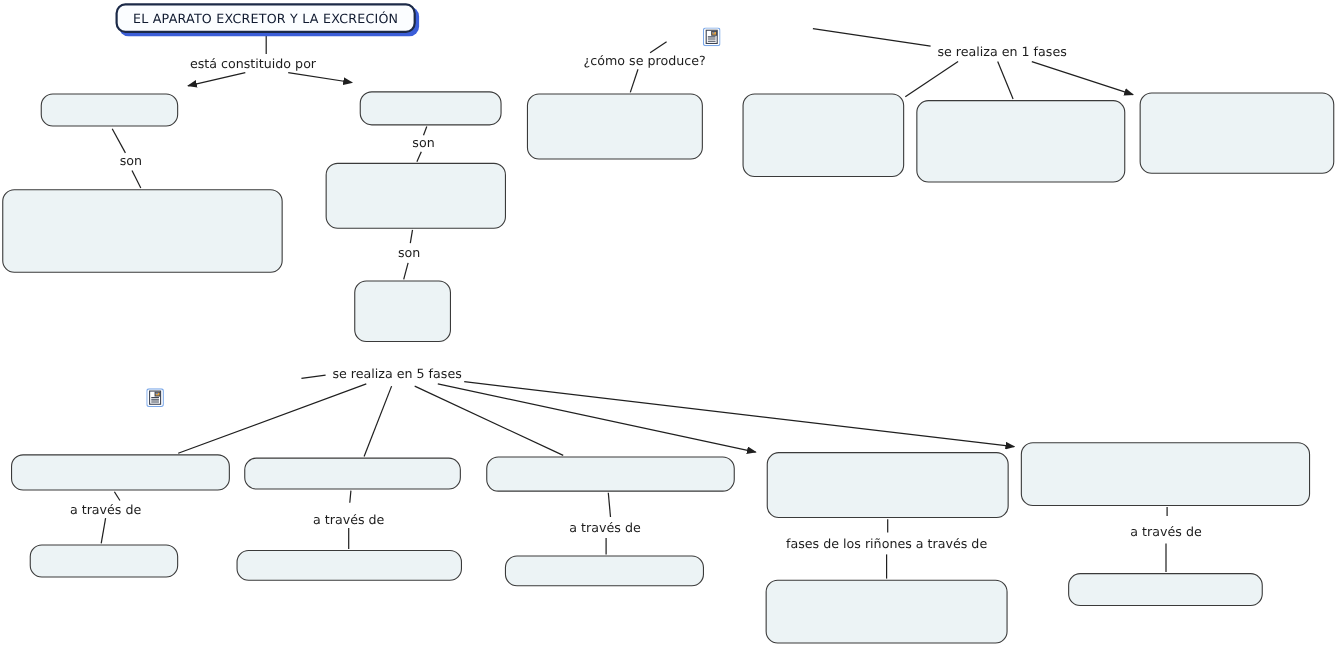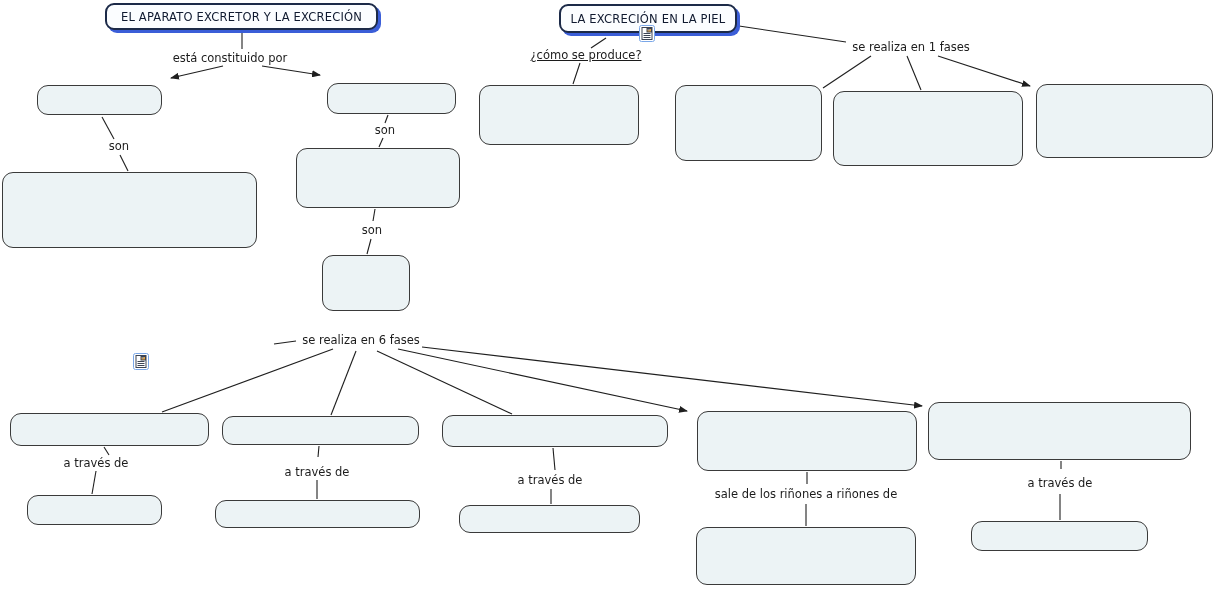--- a/index.html
+++ b/index.html
@@ -23,21 +23,21 @@
   #t3{left:12px;top:328px;width:260px;height:28px;}
 
   .res-icon{position:absolute;z-index:5;width:16px;height:17px;cursor:pointer;}
   #icon-piel{left:639px;top:25px;}
   #icon-excrecion{left:133px;top:353px;}
 
   .lp{position:absolute;z-index:3;transform:translate(-50%,-50%);
       font-size:11.5px;white-space:nowrap;color:var(--text,#1c1c1c);}
   #l1{left:230px;top:58px;}   #l2{left:119px;top:146px;}
   #l3{left:385px;top:130px;}  #l4{left:372px;top:230px;}
-  #l5{left:586px;top:55px;text-decoration:underline;}   #l6{left:911px;top:47px;}
+  #l5{left:586px;top:55px;}   #l6{left:911px;top:47px;}
   #l7{left:361px;top:340px;}  #l8{left:96px;top:463px;}
   #l9{left:317px;top:472px;}  #l10{left:550px;top:480px;}
   #l11{left:806px;top:494px;} #l12{left:1060px;top:483px;}
 </style>
 </head>
 <body>
 
 <div class="canvas">
 
   <svg class="edges">
@@ -98,23 +98,20 @@
       <div class="concept" style="left: 215px; top: 500px; width: 205px; height: 28px;"></div>
       <div class="concept" style="left: 459px; top: 505px; width: 181px; height: 28px;"></div>
       <div class="concept" style="left: 696px; top: 527px; width: 220px; height: 58px;"></div>
       <div class="concept" style="left: 971px; top: 521px; width: 177px; height: 30px;"></div>
     </div>
 
   <div class="title-node" id="t1">
     <span>EL APARATO EXCRETOR Y LA EXCRECIÓN</span>
   </div>
 
-  <div class="title-node" id="t2">
-    <span>LA EXCRECIÓN EN LA PIEL</span>
-  </div>
 
 
   <svg class="res-icon" id="icon-piel" viewBox="0 0 16 17">
     <rect x="0.5" y="0.5" width="15" height="16" rx="2" fill="#ffffff" stroke="#7aa7e8"></rect>
     <rect x="3" y="2.5" width="10" height="12" fill="#ffffff" stroke="#3c4454"></rect>
     <line x1="4.5" y1="8.5" x2="11.5" y2="8.5" stroke="#3c4454"></line>
     <line x1="4.5" y1="10.5" x2="11.5" y2="10.5" stroke="#3c4454"></line>
     <line x1="4.5" y1="12.5" x2="11.5" y2="12.5" stroke="#3c4454"></line>
     <rect x="8" y="3.5" width="4.5" height="3.5" fill="#e8a33d" stroke="#3c4454"></rect>
     <rect x="9" y="4.2" width="1.4" height="1.2" fill="#4a7fd6" stroke="none"></rect>
@@ -129,20 +126,20 @@
     <rect x="8" y="3.5" width="4.5" height="3.5" fill="#e8a33d" stroke="#3c4454"></rect>
     <rect x="9" y="4.2" width="1.4" height="1.2" fill="#4a7fd6" stroke="none"></rect>
   </svg>
 
   <span class="lp" id="l1">está constituido por</span>
   <span class="lp" id="l2">son</span>
   <span class="lp" id="l3">son</span>
   <span class="lp" id="l4">son</span>
   <span class="lp" id="l5">¿cómo se produce?</span>
   <span class="lp" id="l6">se realiza en 1 fases</span>
-  <span class="lp" id="l7">se realiza en 6 fases</span>
+  <span class="lp" id="l7">se realiza en 5 fases</span>
   <span class="lp" id="l8">a través de</span>
   <span class="lp" id="l9">a través de</span>
   <span class="lp" id="l10">a través de</span>
-  <span class="lp" id="l11">sale de los riñones a riñones de</span>
+  <span class="lp" id="l11">fases de los riñones a través de</span>
   <span class="lp" id="l12">a través de</span>
 
 </div>
 
 </body></html>

